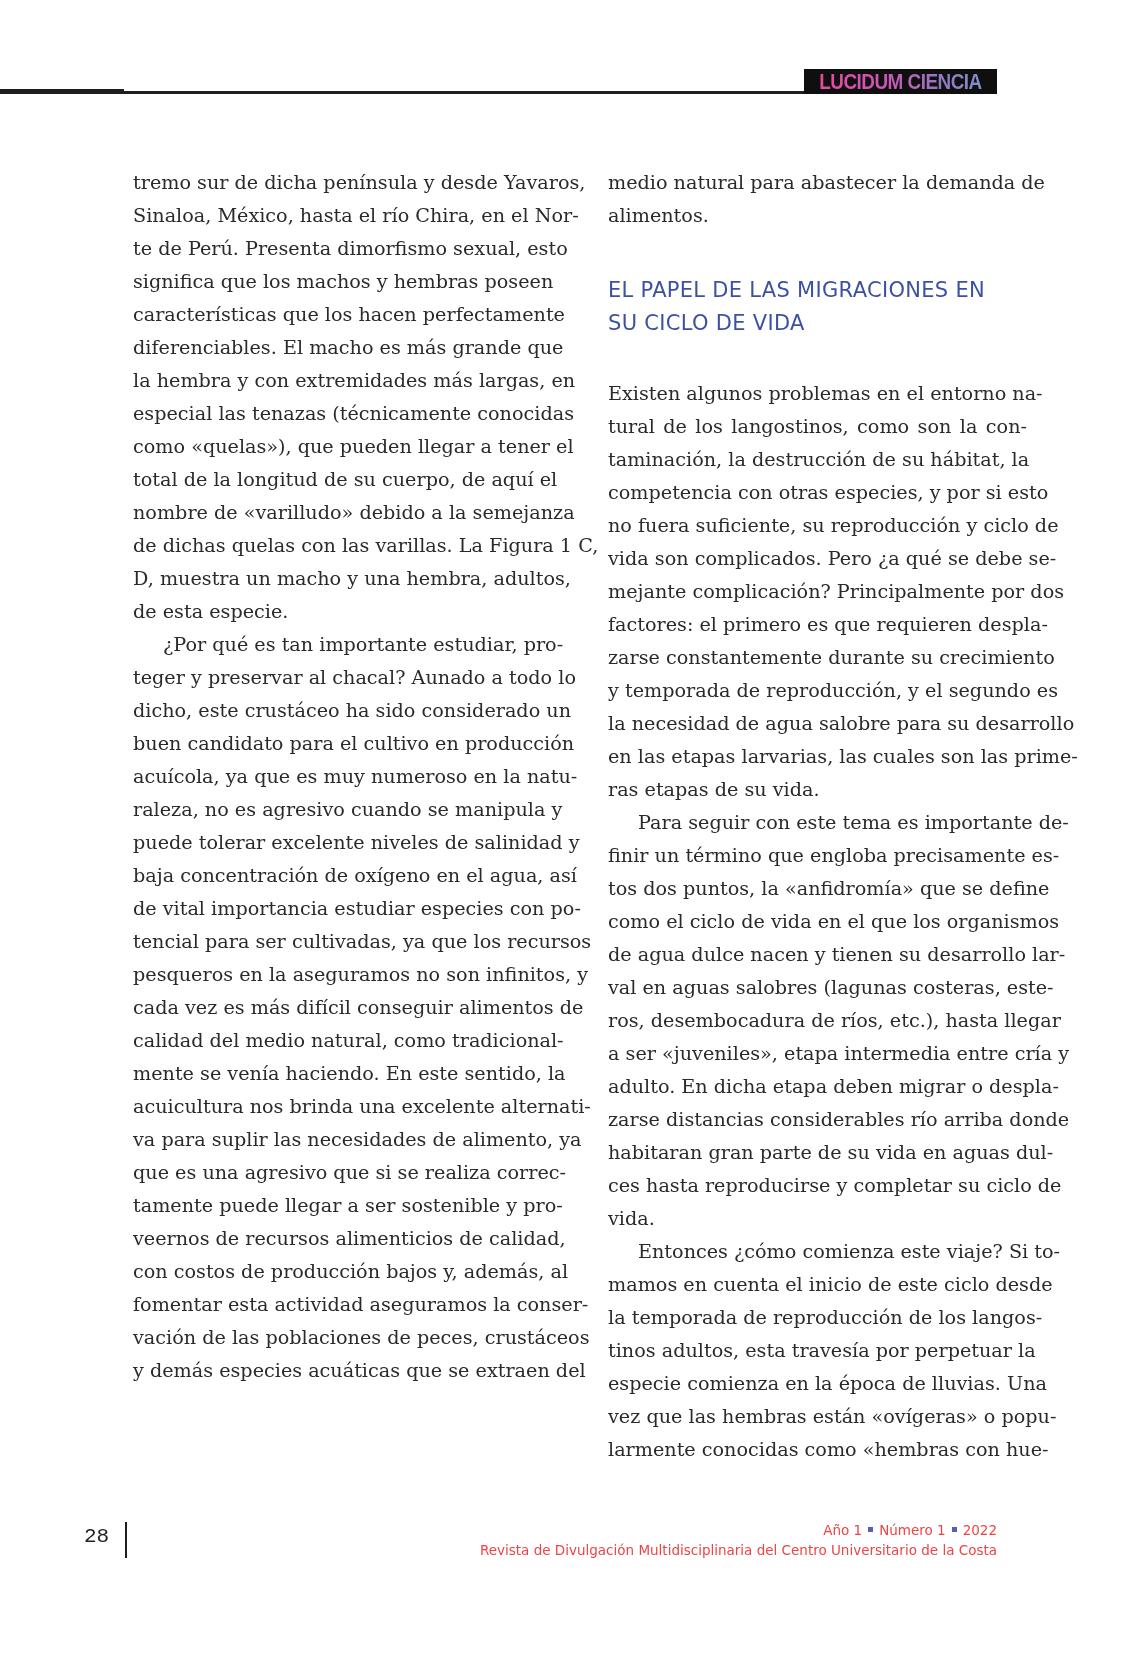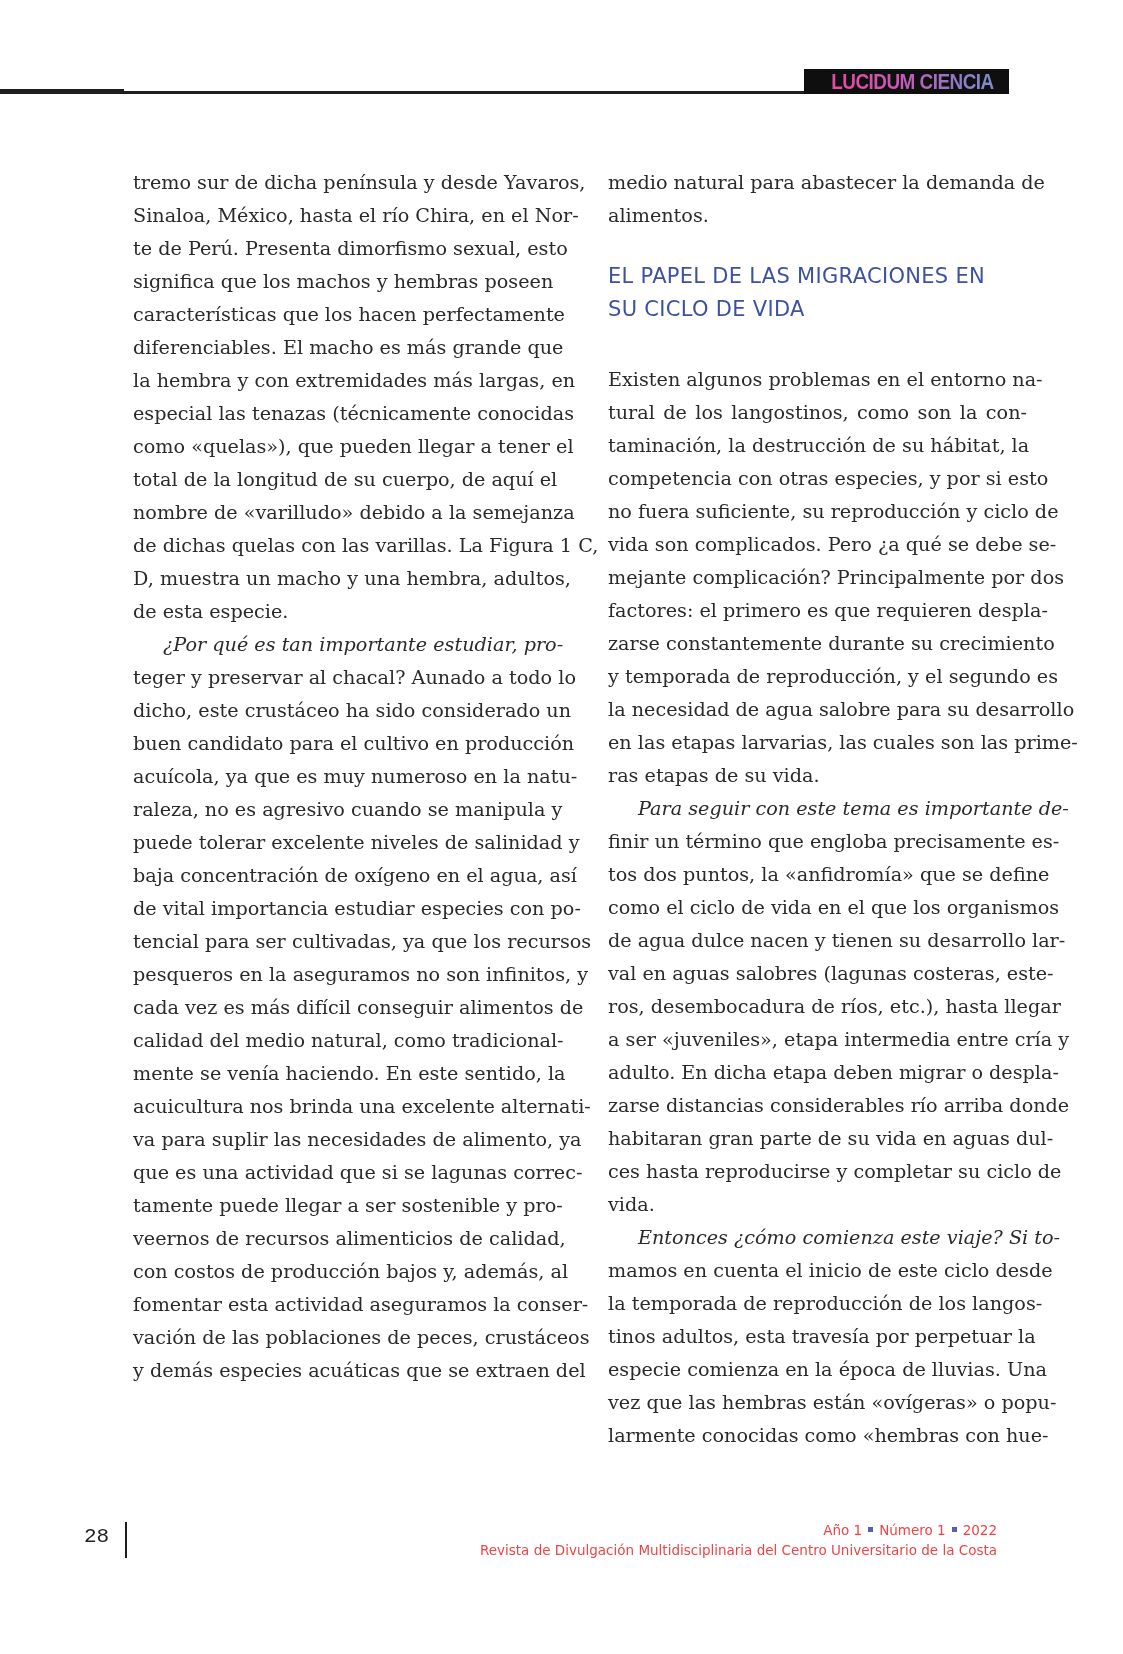--- a/index.html
+++ b/index.html
@@ -5,39 +5,39 @@
   html, body { margin: 0; padding: 0; }
   body {
     width: 1123px; height: 1654px; position: relative; overflow: hidden;
     background: #ffffff; color: #2a2a2a;
     font-family: "DejaVu Serif", "Liberation Serif", serif;
   }
   .rule-thick { position: absolute; left: 0; top: 89px; width: 124px; height: 5px; background: #1e1e1e; }
   .rule-thin { position: absolute; left: 124px; top: 91px; width: 680px; height: 3px; background: #1e1e1e; }
   .logo {
     position: absolute; left: 804px; top: 69px; width: 193px; height: 25px;
-    background: #0f0f10; display: flex; align-items: center; justify-content: center; padding-left: 12px;
+    background: #0f0f10; display: flex; align-items: center; justify-content: center;
   }
   .logo span {
     font-family: "Liberation Sans", "DejaVu Sans", sans-serif; font-weight: bold;
     font-size: 22px; letter-spacing: -0.6px; transform: scaleX(0.86);
     background: linear-gradient(90deg, #e84a9e 0%, #c45ab8 45%, #9478c0 75%, #7f8fcc 100%);
     -webkit-background-clip: text; background-clip: text; color: transparent;
     white-space: nowrap; line-height: 25px;
   }
   .col { position: absolute; top: 166px; width: 406px; font-size: 19.2px; line-height: 33px; }
   .col-left { left: 125px; margin-left: 8px; }
   .col-right { left: 608px; width: 419px; }
   .line { display: block; height: 33px; white-space: nowrap; text-align: justify; text-align-last: justify; overflow: visible; }
   .line.last { text-align-last: left; }
-  .line.indent { padding-left: 30px; font-style: italic; }
+  .line.indent { padding-left: 30px; }
   .heading {
     font-family: "DejaVu Sans", "Liberation Sans", sans-serif; color: #3d51a0;
     font-size: 21px; line-height: 33px; letter-spacing: 0.3px;
-    margin-top: 28px; margin-bottom: 37px;
+    margin-top: 42px; margin-bottom: 37px;
   }
   .heading .hl { display: block; height: 33px; white-space: nowrap; }
   .page-num {
     position: absolute; left: 84px; top: 1525px;
     font-family: Liberation Mono, monospace; font-size: 21px; color: #222;
   }
   .page-bar { position: absolute; left: 125px; top: 1522px; width: 2px; height: 36px; background: #1e1e1e; }
   .footer {
     position: absolute; right: 126px; top: 1520px; text-align: right;
     font-family: "DejaVu Sans", "Liberation Sans", sans-serif; font-size: 13.5px; color: #ef4444; line-height: 20px;
@@ -77,21 +77,21 @@
     <span class="line">puede tolerar excelente niveles de salinidad y</span>
     <span class="line">baja concentración de oxígeno en el agua, así</span>
     <span class="line">de vital importancia estudiar especies con po-</span>
     <span class="line">tencial para ser cultivadas, ya que los recursos</span>
     <span class="line">pesqueros en la aseguramos no son infinitos, y</span>
     <span class="line">cada vez es más difícil conseguir alimentos de</span>
     <span class="line">calidad del medio natural, como tradicional-</span>
     <span class="line">mente se venía haciendo. En este sentido, la</span>
     <span class="line">acuicultura nos brinda una excelente alternati-</span>
     <span class="line">va para suplir las necesidades de alimento, ya</span>
-    <span class="line">que es una actividad que si se lagunas correc-</span>
+    <span class="line">que es una agresivo que si se realiza correc-</span>
     <span class="line">tamente puede llegar a ser sostenible y pro-</span>
     <span class="line">veernos de recursos alimenticios de calidad,</span>
     <span class="line">con costos de producción bajos y, además, al</span>
     <span class="line">fomentar esta actividad aseguramos la conser-</span>
     <span class="line">vación de las poblaciones de peces, crustáceos</span>
     <span class="line">y demás especies acuáticas que se extraen del</span>
   </div>
 
 <div class="col col-right">
   <span class="line">medio natural para abastecer la demanda de</span>

